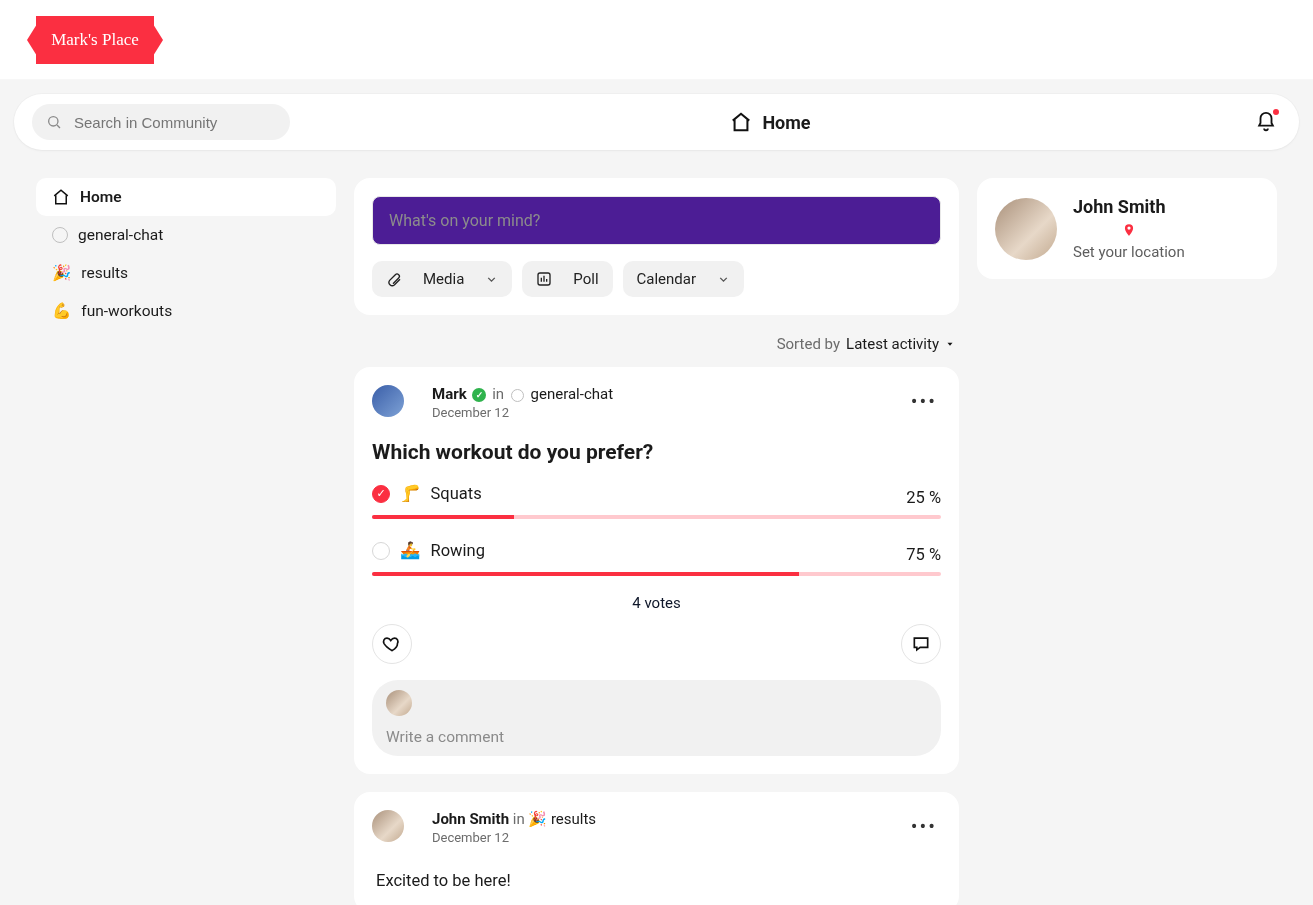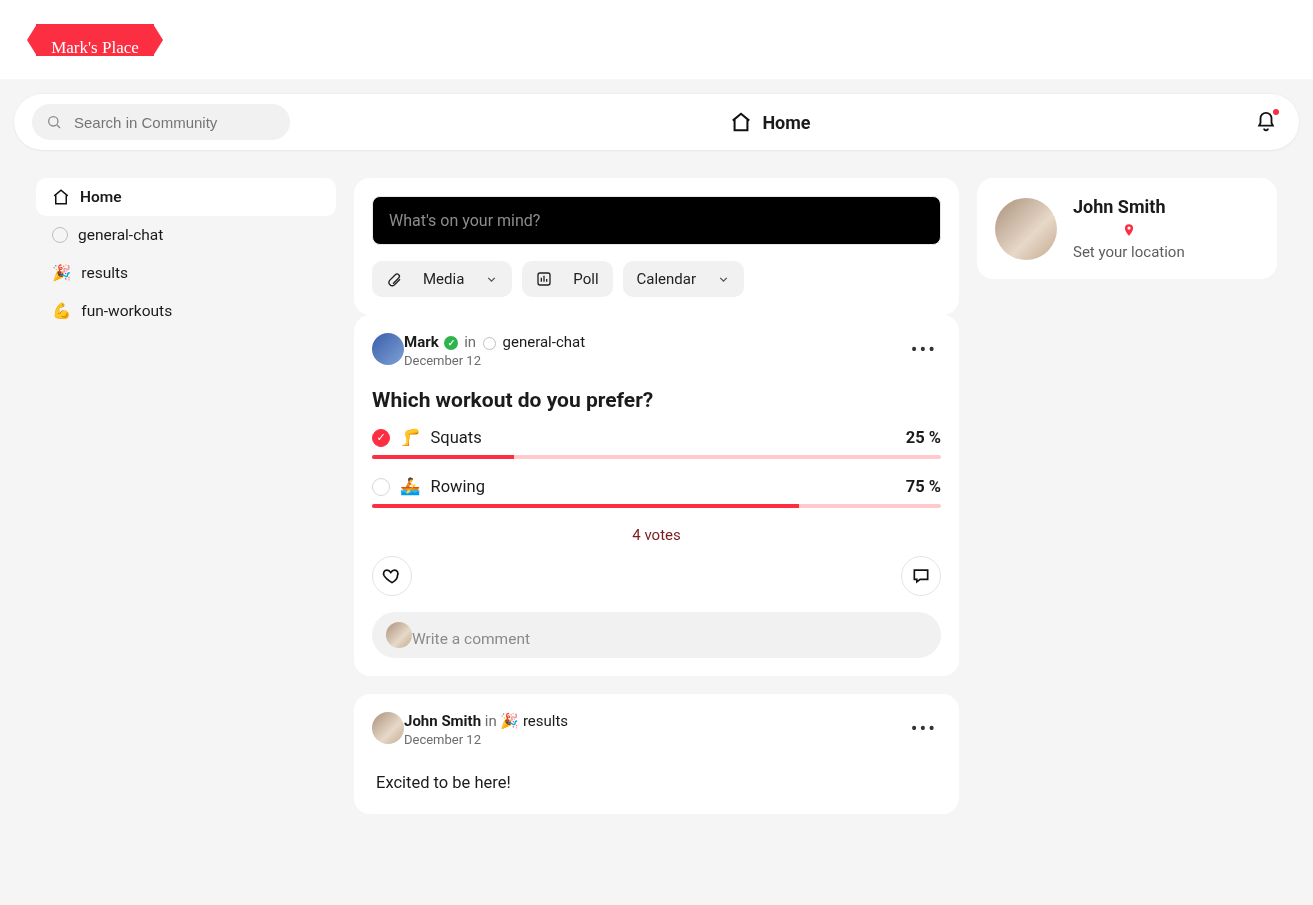--- a/index.html
+++ b/index.html
@@ -28,24 +28,24 @@
     height: 80px;
     display: flex;
     align-items: center;
     justify-content: space-between;
     padding: 0 36px;
     border-bottom: 1px solid rgba(0,0,0,0.03);
   }
   .logo-ribbon {
     position: relative;
     width: 118px;
-    height: 32px;
+    height: 48px;
     background: var(--accent);
     display: flex;
-    align-items: flex-end;
+    align-items: center;
     justify-content: center;
     font-family: "Brush Script MT", cursive;
     color: #fff;
     font-size: 17px;
     line-height: 1;
   }
   .logo-ribbon::before,
   .logo-ribbon::after {
     content: "";
     position: absolute;
@@ -151,21 +151,21 @@
     border-radius: 16px;
     padding: 18px;
   }
   .composer-input {
     width: 100%;
     border: 1px solid var(--border);
     border-radius: 8px;
     padding: 14px 16px;
     font-size: 16px;
     color: #777;
-    background: #000000;
+    background: #4c1d95;
   }
   .composer-row { display: flex; gap: 10px; margin-top: 16px; }
   .pill-btn {
     display: flex; align-items: center; gap: 21px;
     background: var(--pill-bg);
     border-radius: 10px;
     padding: 9px 14px;
     font-size: 15px;
     cursor: pointer;
     color: #222;
@@ -175,21 +175,21 @@
     display: flex; justify-content: flex-end; align-items: center;
     color: var(--muted); font-size: 15px;
     padding: 20px 4px 14px;
     gap: 6px;
   }
   .sort-row .strong { color: var(--text); }
 
   
   .post { margin-bottom: 18px; }
   .post-head { display: flex; justify-content: space-between; align-items: flex-start; }
-  .post-head-left { display: flex; gap: 0; align-items: flex-start; }
+  .post-head-left { display: flex; gap: 28px; align-items: flex-start; }
   .post-author-line { font-size: 15px; }
   .post-author-line .author { font-weight: 700; }
   .post-date { font-size: 13px; color: var(--muted); margin-top: 2px; }
   .verified {
     display:inline-flex;width:14px;height:14px;background:#2fb34d;border-radius:50%;
     color:#fff;align-items:center;justify-content:center;font-size:9px;font-weight:700;
     vertical-align:middle;margin:0 2px;
   }
   .dots { cursor: pointer; padding: 4px; color: #333; font-size: 20px; letter-spacing: 2px; }
 
@@ -198,30 +198,30 @@
   .poll-option-row { display:flex; align-items:center; gap:10px; font-size:16.5px; }
   .radio {
     width:18px;height:18px;border:1.7px solid #d7d7d7;border-radius:50%;flex-shrink:0;
     display:flex;align-items:center;justify-content:center;
   }
   .radio.checked { border-color: var(--accent); background: var(--accent); color:#fff; font-size:11px; }
   .poll-bar {
     height:4px;background:var(--accent-light);border-radius:2px;margin-top:8px;position:relative;overflow:hidden;
   }
   .poll-bar-fill { position:absolute;left:0;top:0;height:100%;background:var(--accent); }
-  .poll-pct { margin-left:auto; font-weight:700; }
-  .poll-votes { text-align:center;color:#7f1d1d;font-size:15px;margin-top:4px;margin-bottom:12px;}
+  .poll-pct { margin-left:auto; font-weight:400;margin-top:8px; }
+  .poll-votes { text-align:center;color:#0f172a;font-size:15px;margin-top:4px;margin-bottom:12px;}
   .post-actions { display:flex; justify-content:space-between; align-items:center; margin-top:8px; }
   .circle-btn {
     width:40px;height:40px;border-radius:50%;border:1px solid #e4e4e4;
     display:flex;align-items:center;justify-content:center;cursor:pointer;background:#fff;
   }
   .comment-pill {
-    display:flex;align-items:flex-end;background:var(--pill-bg);border-radius:26px;
-    padding:10px 14px;margin-top:16px;color:#8b8b8b;font-size:15.5px;
+    display:flex;align-items:flex-start;gap:12px;background:var(--pill-bg);border-radius:26px;
+    padding:10px 14px;margin-top:16px;color:#8b8b8b;font-size:15.5px;flex-direction:column;
   }
 
   
   .profile-card { display:flex; gap:16px; align-items:center; }
   .profile-name { font-weight:700; font-size:18px; }
   .profile-loc { display:flex; align-items:center; gap:6px; color:#5e5e5e; font-size:15px; margin-top:6px; cursor:pointer;flex-direction:column;}
   .pin { color: var(--accent); }
 
   svg { display:block; }
   .muted-in { color: var(--muted); }
@@ -312,20 +312,27 @@
         </div>
         <div class="pill-btn">
           <span>Calendar</span>
           <svg width="13" height="13" viewBox="0 0 24 24" fill="none" stroke="#555" stroke-width="2.5">
               <polyline points="6 9 12 15 18 9"></polyline>
             </svg>
         </div>
       </div>
     </section>
 
+    <div class="sort-row">
+      <span>Sorted by</span>
+      <span class="strong">Latest activity</span>
+      <svg width="10" height="10" viewBox="0 0 24 24" fill="#111">
+          <path d="M6 9h12l-6 7z"></path>
+        </svg>
+    </div>
 
     <article class="card post">
       <div class="post-head">
         <div class="post-head-left">
           <span class="avatar md" style="background:linear-gradient(135deg,#3a5ea8,#7ea2d6);"></span>
           <div>
             <div class="post-author-line">
               <span class="author">Mark</span>
               <span class="verified">✓</span>
               <span class="muted-in">in</span>

